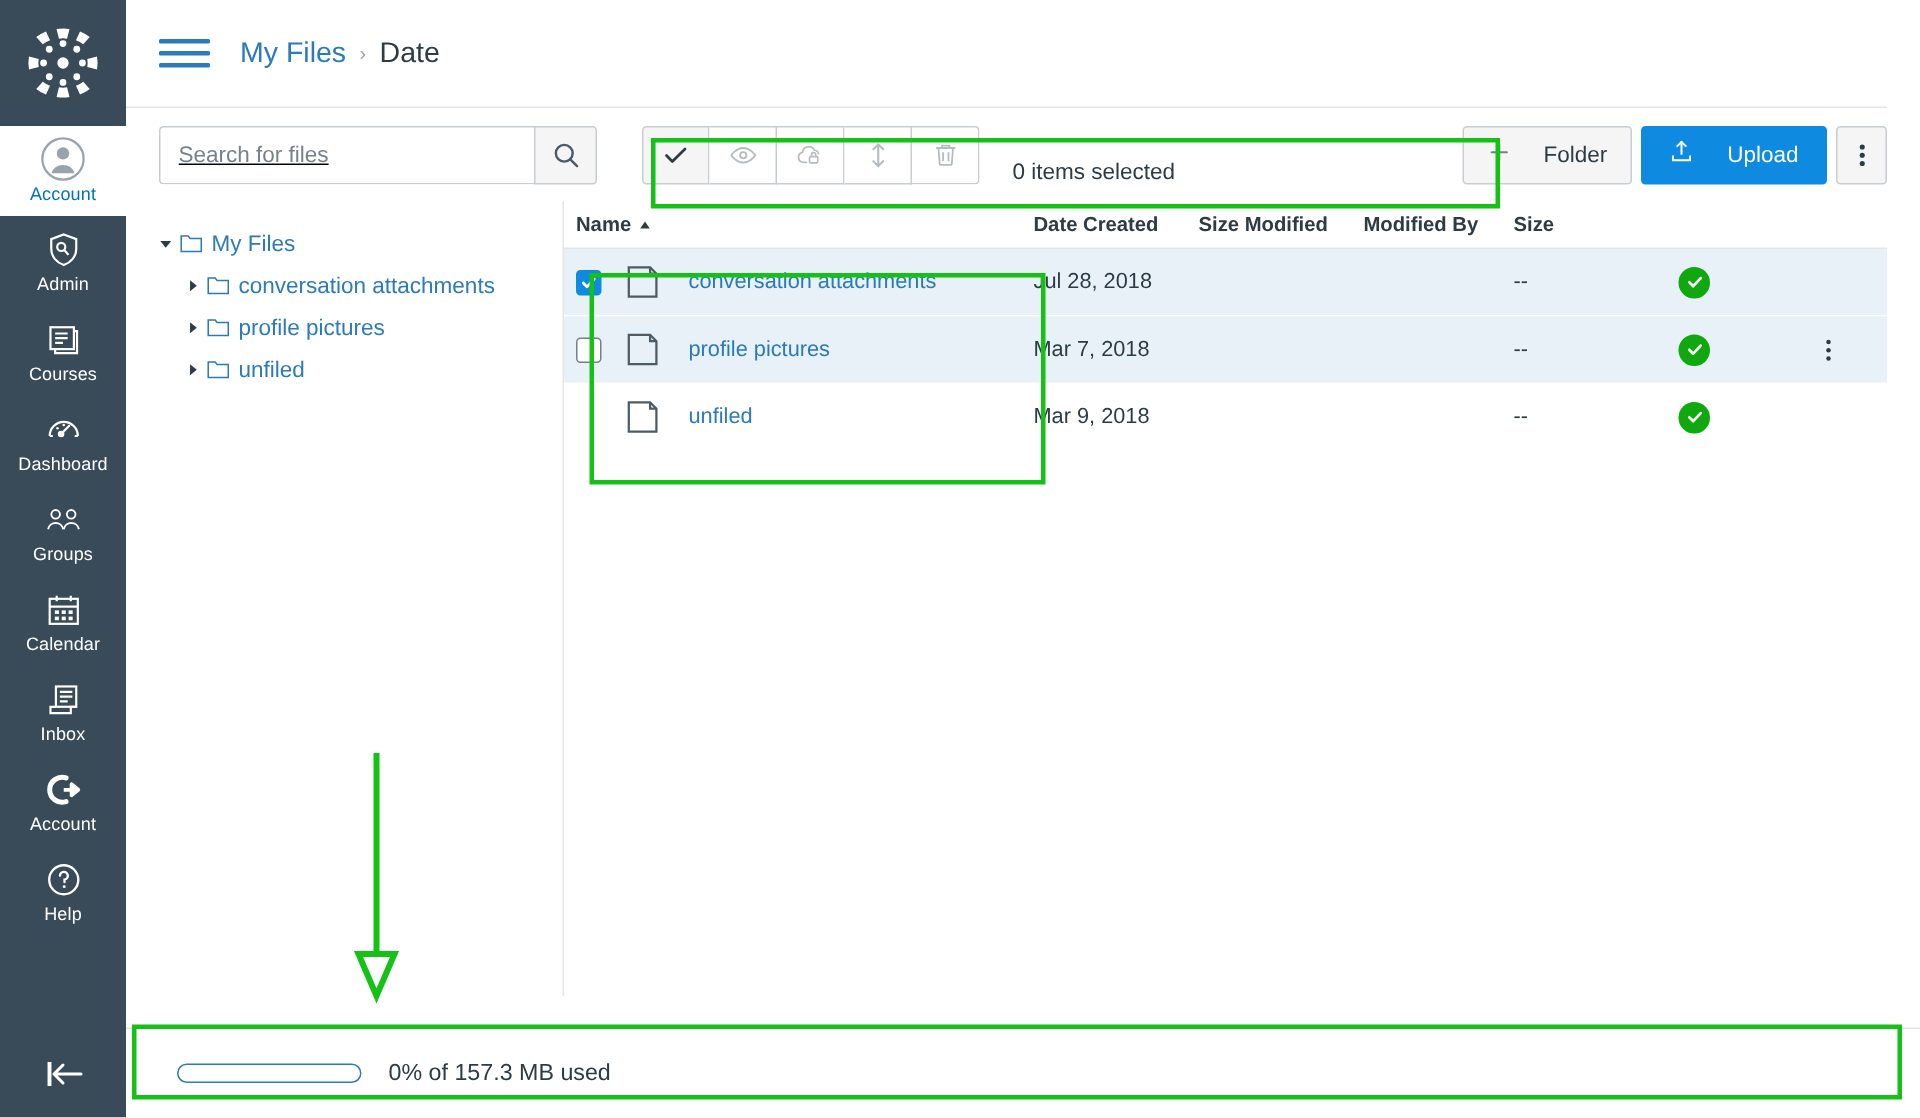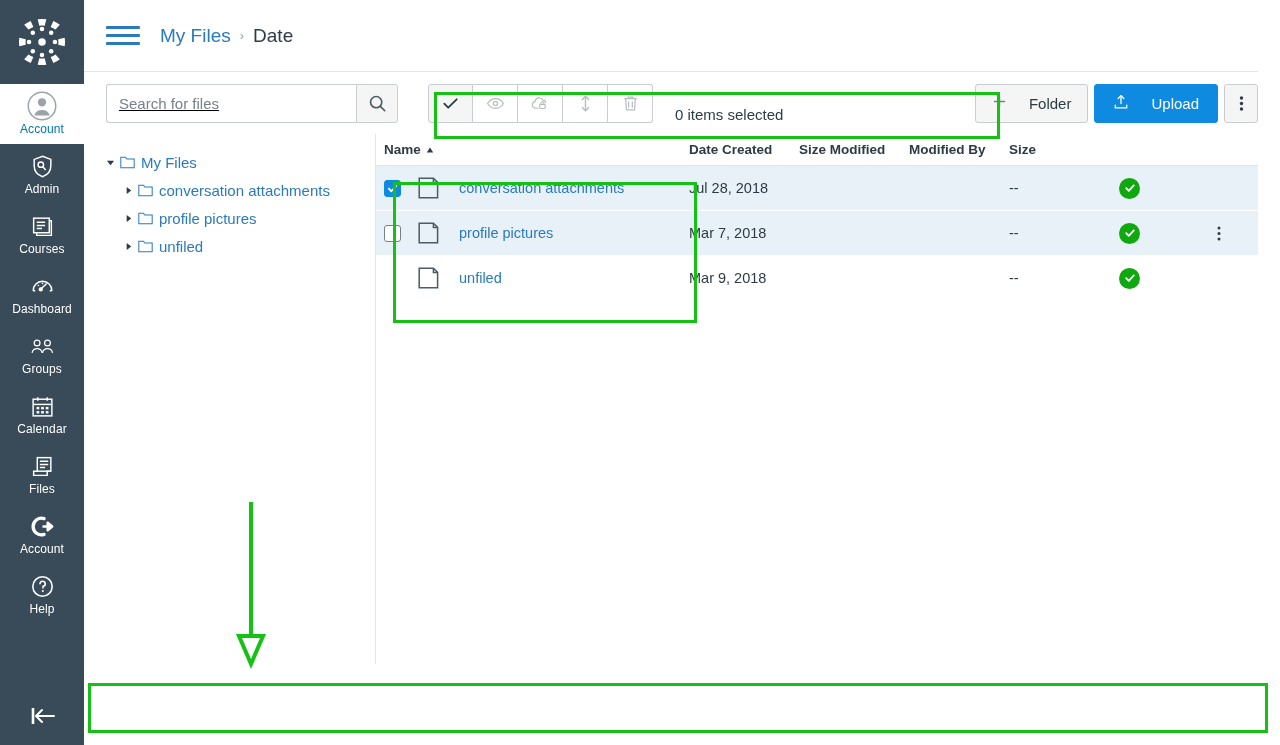--- a/index.html
+++ b/index.html
@@ -279,21 +279,21 @@
     </a>
 
     <a class="gn-item">
       <span class="gn-icon">
         <svg width="25" height="25" viewBox="0 0 24 24" fill="none" stroke="#fff" stroke-width="1.4">
           <rect x="7" y="3.5" width="13" height="13"></rect>
           <path d="M9.5 7h8M9.5 10h8M9.5 13h5"></path>
           <path d="M7 16.5H3.5v4h13v-4H20"></path>
         </svg>
       </span>
-      <span class="gn-label">Files</span>
+      <span class="gn-label">Inbox</span>
     </a>
 
     <a class="gn-item">
       <span class="gn-icon">
         <svg width="27" height="25" viewBox="0 0 24 24">
           <path d="M13.5 4.4A8 8 0 1 0 13.5 19.6" fill="none" stroke="#fff" stroke-width="3.2" stroke-linecap="round"></path>
           <path d="M12 12h8M17 8.4 21.3 12 17 15.6z" fill="#fff" stroke="#fff" stroke-width="2.4" stroke-linejoin="round"></path>
         </svg>
       </span>
       <span class="gn-label">Account</span>
@@ -568,20 +568,26 @@
               <svg width="12" height="12" viewBox="0 0 12 12" fill="none" stroke="#fff" stroke-width="1.8">
                 <path d="M2.2 6.2 4.8 8.8 9.8 3.4" stroke-linecap="round" stroke-linejoin="round"></path>
               </svg>
             </span>
           </div>
           <div class="col-kebab"></div>
         </div>
       </div>
     </div>
 
+    <div class="storage">
+      <div class="bar">
+          <i style="width:0%"></i>
+        </div>
+      <span class="storage-label">0% of 157.3 MB used</span>
+    </div>
   </main>
 
   <div class="anno" style="left:434px; top:92px; width:566px; height:47px;"></div>
 
   <div class="anno" style="left:393px; top:182px; width:304px; height:141px;"></div>
 
   <div class="anno" style="left:88px; top:683px; width:1180px; height:50px;"></div>
 
   <svg class="anno-arrow" style="left:228px; top:500px;" width="50" height="172" viewBox="0 0 50 172">
     <path d="M23 2 V138" stroke="#14C114" stroke-width="4" fill="none"></path>

